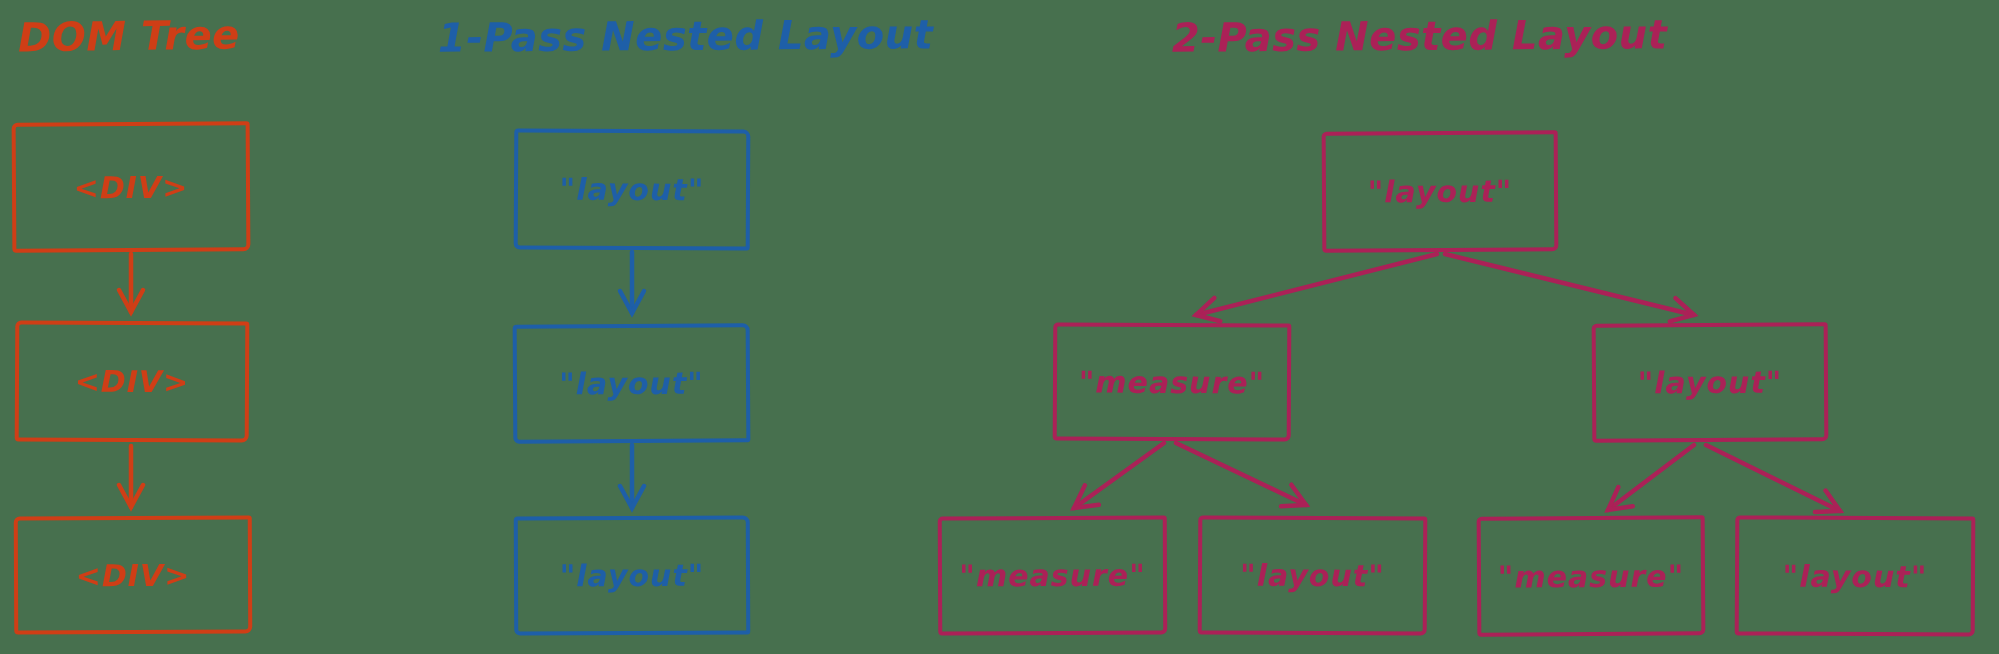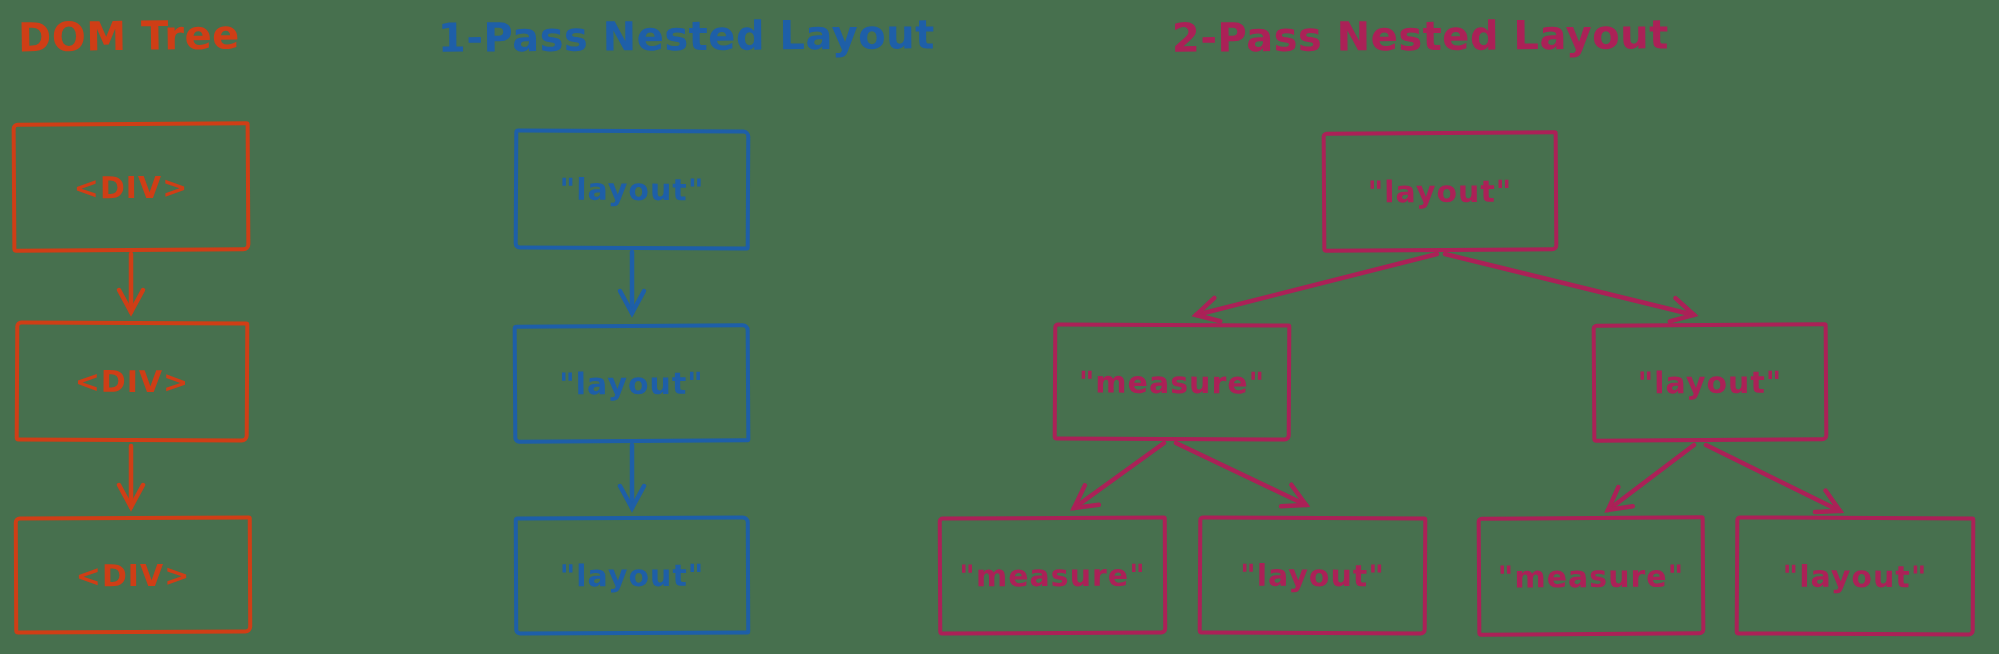--- a/index.html
+++ b/index.html
@@ -2,21 +2,21 @@
 <html><head>
 <meta charset="utf-8">
 <style>
   html,body{margin:0;padding:0;}
   body{
     width:1999px;height:654px;
     background:#47704e;
     font-family:"DejaVu Sans", sans-serif;
     overflow:hidden;
   }
-  .canvas{position:relative;width:1999px;height:654px;}
+  .canvas{position:relative;width:1999px;height:654px;font-style:italic;}
   .arrow-layer{position:absolute;left:0;top:0;width:1999px;height:654px;pointer-events:none;}
 
   .title{
     position:absolute;
     margin:0;
     font-size:40px;
     font-weight:700;
     letter-spacing:0.5px;
     white-space:nowrap;
     line-height:1.1;

